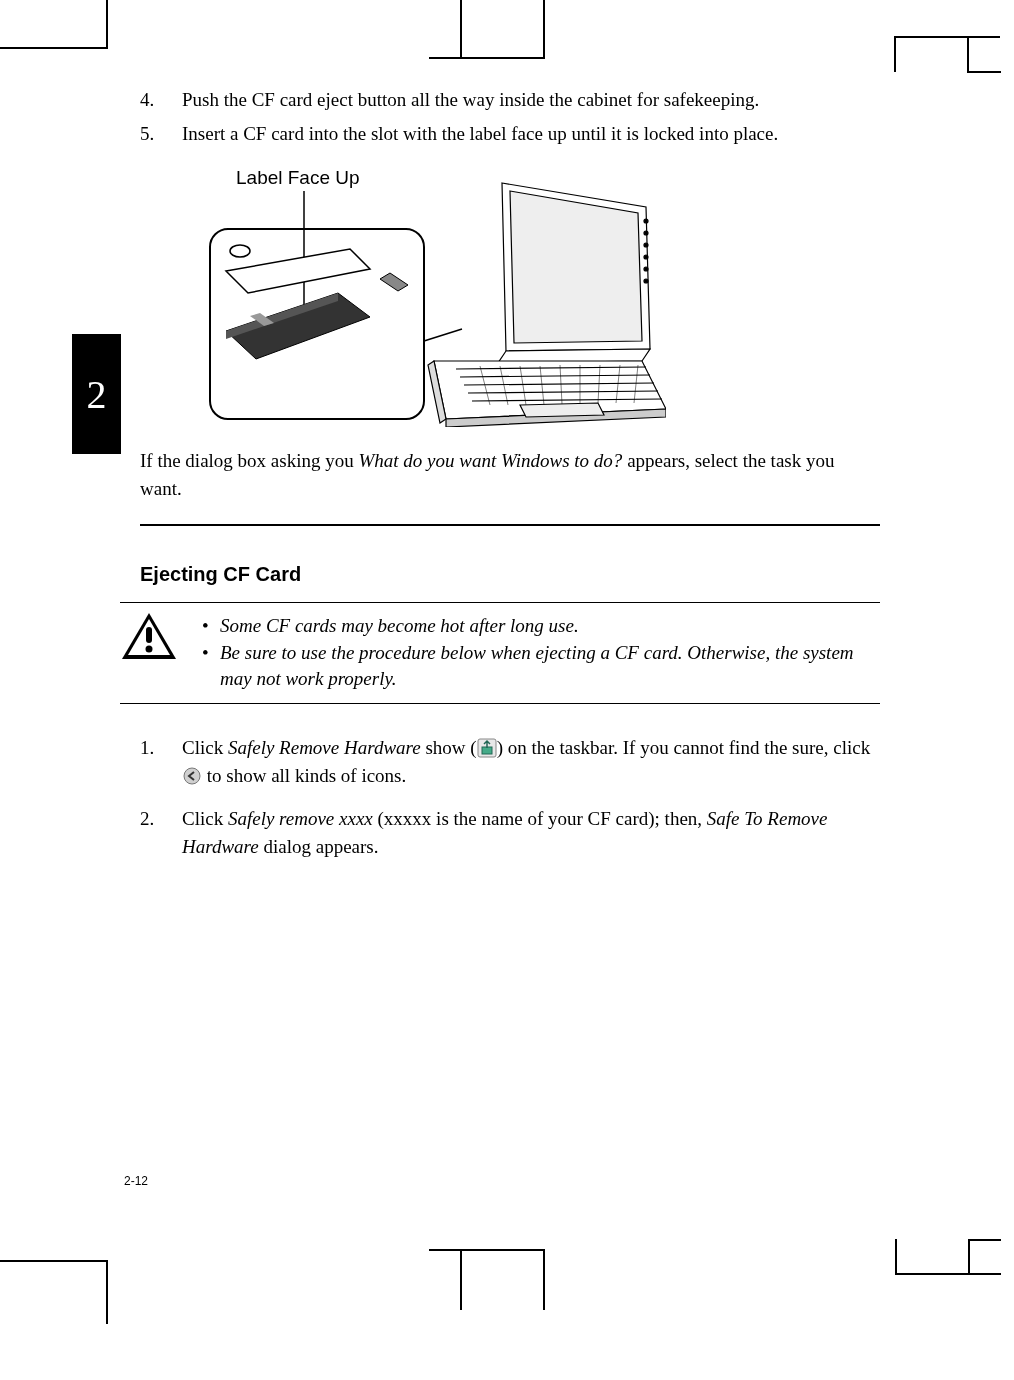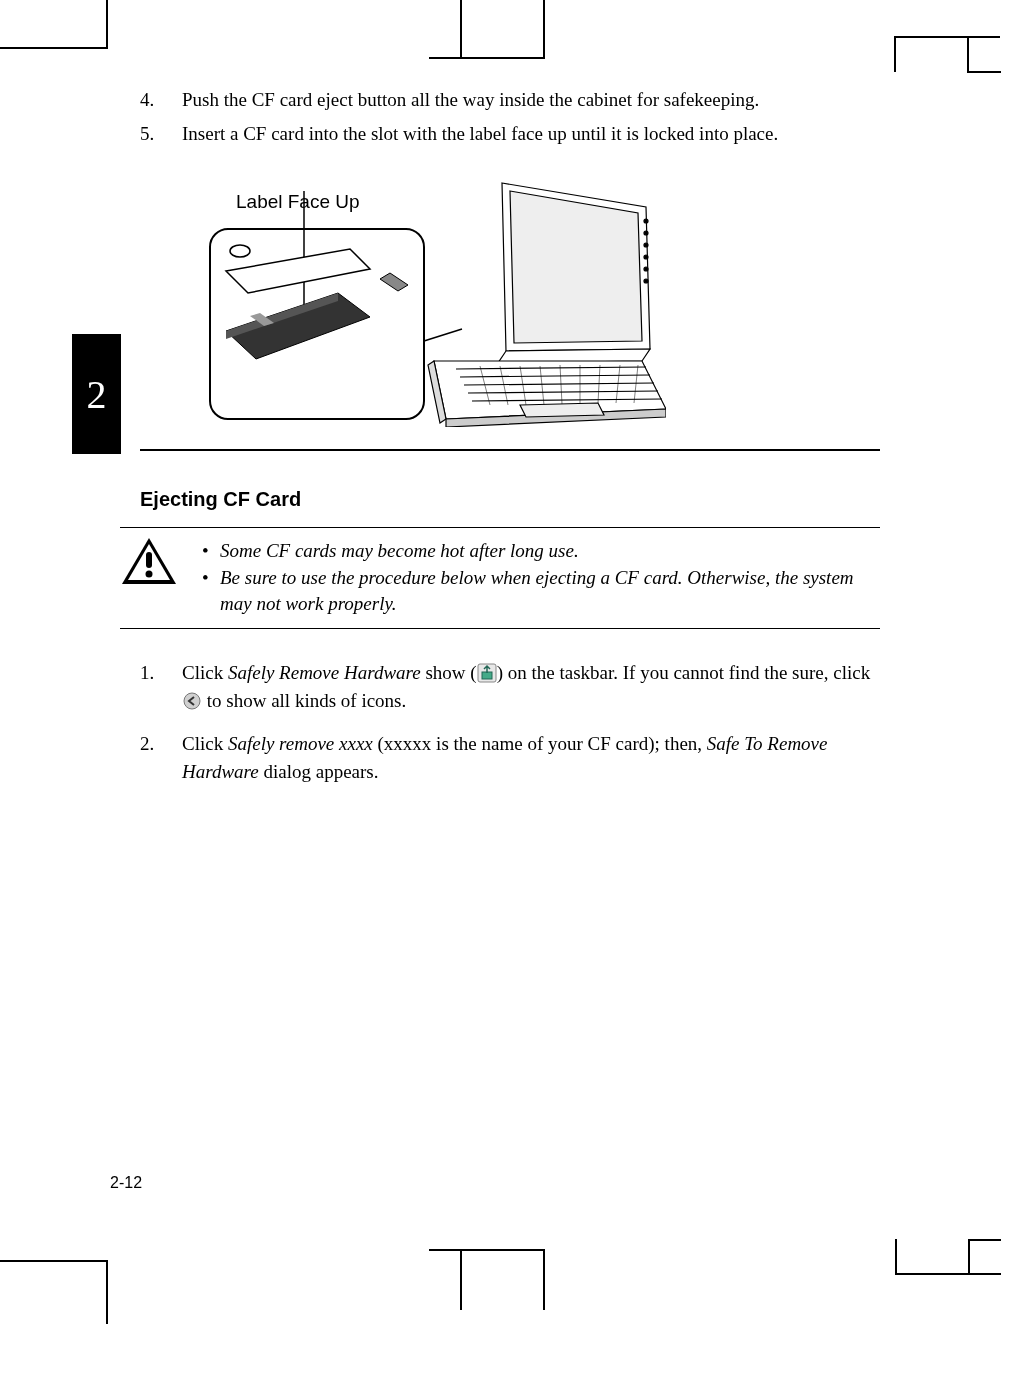--- a/index.html
+++ b/index.html
@@ -15,21 +15,21 @@
   .chapter-tab { position: absolute; left: 72px; top: 334px; width: 49px; height: 120px; background: #000; color: #fff; font-size: 40px; display: flex; align-items: center; justify-content: center; }
 
   .content { position: absolute; left: 140px; top: 86px; width: 740px; }
 
   ol.top { list-style: none; font-size: 19px; line-height: 1.45; }
   ol.top li { display: flex; margin-bottom: 6px; }
   ol.top li .num { width: 42px; flex-shrink: 0; }
   ol.top li .txt { flex: 1; }
 
   .figure { position: relative; width: 476px; height: 266px; margin: 14px 0 20px 50px; }
-  .figure .label { position: absolute; left: 46px; top: 6px; font-family: Arial, Helvetica, sans-serif; font-size: 19px; margin-top: 24px; }
+  .figure .label { position: absolute; left: 46px; top: 6px; font-family: Arial, Helvetica, sans-serif; font-size: 19px; }
 
   .after-fig { font-size: 19px; line-height: 1.45; margin-top: 18px; }
   .after-fig em { font-style: italic; }
 
   hr.section { border: none; border-top: 2px solid #000; margin: 22px 0 12px 0; }
 
   .section-title { font-family: Arial, Helvetica, sans-serif; font-weight: bold; font-size: 20px; margin-bottom: 16px; margin-top: 37px; }
 
   .note-box { display: flex; border-top: 1px solid #000; border-bottom: 1px solid #000; padding: 8px 0 10px 0; margin-left: -20px; }
   .note-icon { width: 58px; height: 50px; margin-right: 24px; flex-shrink: 0; }
@@ -38,21 +38,21 @@
   .note-text .dot { width: 18px; flex-shrink: 0; font-style: normal; }
 
   ol.bottom { list-style: none; font-size: 19px; line-height: 1.5; margin-top: 30px; }
   ol.bottom li { display: flex; margin-bottom: 14px; }
   ol.bottom li .num { width: 42px; flex-shrink: 0; }
   ol.bottom li .txt { flex: 1; }
   em { font-style: italic; }
 
   .inline-icon { display: inline-block; width: 20px; height: 20px; vertical-align: -4px; }
 
-  .page-num { position: absolute; left: 110px; top: 1174px; font-family: Arial, Helvetica, sans-serif; font-size: 16px; }
+  .page-num { position: absolute; left: 124px; top: 1174px; font-family: Arial, Helvetica, sans-serif; font-size: 12px; }
 </style>
 </head>
 <body>
 
 <div class="page">
 
   <div class="crop h" style="left:0; top:47px; width:107px;"></div>
   <div class="crop v" style="left:106px; top:0; height:49px;"></div>
   <div class="crop v" style="left:460px; top:0; height:58px;"></div>
   <div class="crop h" style="left:429px; top:57px; width:116px;"></div>
@@ -140,20 +140,23 @@
             <line x1="410" y1="204" x2="408" y2="242"></line>
               <line x1="430" y1="204" x2="426" y2="242"></line>
             <line x1="448" y1="204" x2="444" y2="242"></line>
           </g>
 
           <polygon points="330,244 408,242 414,254 336,256" fill="#eee"></polygon>
         </g>
       </svg>
     </div>
 
+    <p class="after-fig">
+      <span>If the dialog box asking you </span><em>What do you want Windows to do?</em><span> appears, select the task you want.</span>
+    </p>
 
     <hr class="section">
 
     <div class="section-title">Ejecting CF Card</div>
 
     <div class="note-box">
       <svg class="note-icon" viewBox="0 0 58 50">
         <polygon points="29,2 56,48 2,48" fill="#000"></polygon>
         <polygon points="29,8 50,44 8,44" fill="#fff"></polygon>
         <rect x="26" y="16" width="6" height="16" rx="3" fill="#000"></rect>

